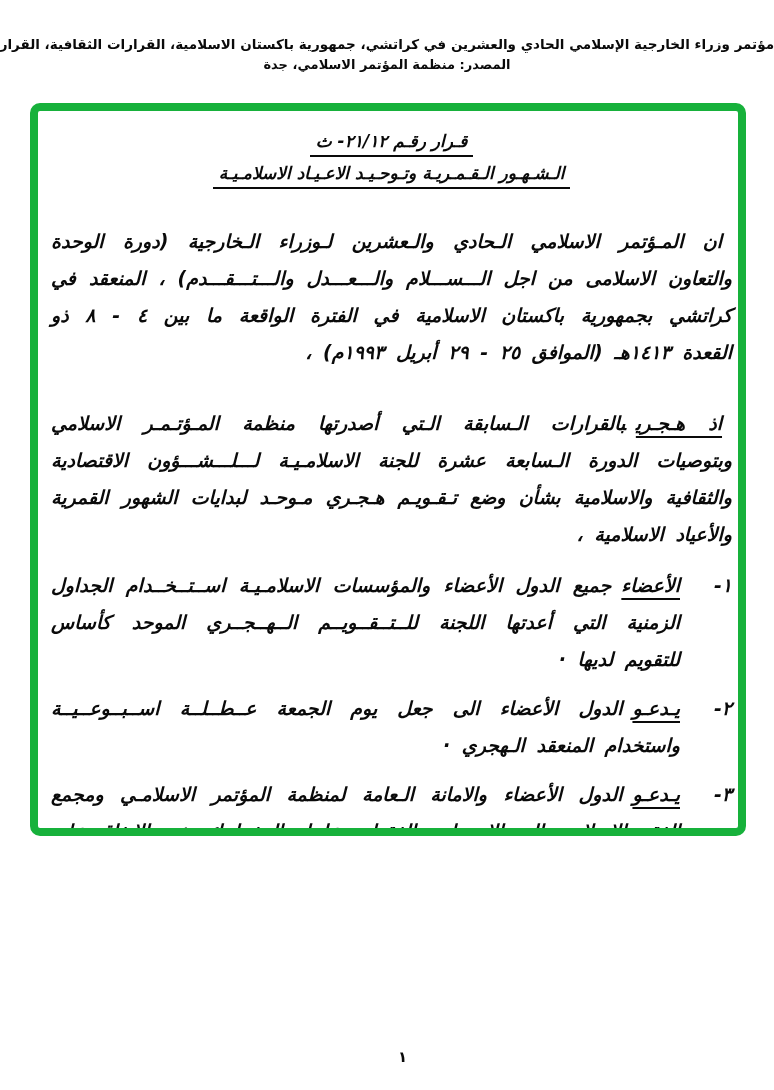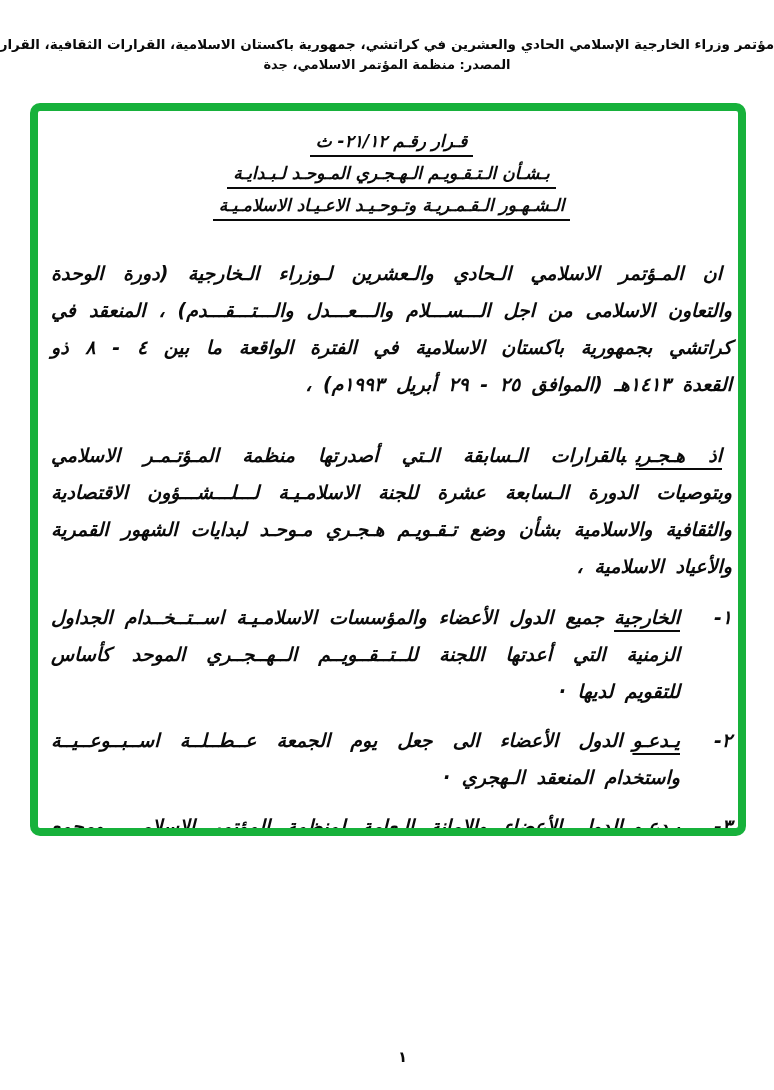--- a/index.html
+++ b/index.html
@@ -91,41 +91,38 @@
     <div class="header-line2">المصدر: منظمة المؤتمر الاسلامي، جدة</div>
   </div>
 
   <div class="doc-frame">
 
     <div class="title-block">
       <div class="title-line">
         <span class="t-underline">قـرار رقـم ٢١/١٢- ث</span>
       </div>
       <div class="title-line">
-        <span class="t-underline">بـشـأن الـتـقـويـم الـهـجـري المـوحـد لـبـدايـة</span>
-      </div>
-      <div class="title-line">
         <span class="t-underline">الـشـهـور الـقـمـريـة وتـوحـيـد الاعـيـاد الاسلامـيـة</span>
       </div>
     </div>
 
     <p class="para indent">
       <span>ان المـؤتمر الاسلامي الـحادي والـعشرين لـوزراء الـخارجية (دورة الوحدة والتعاون الاسلامى من اجل الـــســـلام والـــعـــدل والـــتـــقـــدم) ، المنعقد في كراتشي بجمهورية باكستان الاسلامية في الفترة الواقعة ما بين ٤ - ٨ ذو القعدة ١٤١٣هـ (الموافق ٢٥ - ٢٩ أبريل ١٩٩٣م) ،</span>
     </p>
 
     <p class="para indent">
       <span class="lead underlined">اذ هـجـري</span><span>بالقرارات الـسابقة الـتي أصدرتها منظمة المـؤتـمـر الاسلامي وبتوصيات الدورة الـسابعة عشرة للجنة الاسلامـيـة لـــلـــشـــؤون الاقتصادية والثقافية والاسلامية بشأن وضع تـقـويـم هـجـري مـوحـد لبدايات الشهور القمرية والأعياد الاسلامية ،</span>
     </p>
 
 
 
     <div class="list-item first">
       <span class="marker">١-</span>
       <p class="item-text">
-        <span class="lead underlined">الخارجية</span><span>جميع الدول الأعضاء والمؤسسات الاسلامـيـة اســتــخــدام الجداول الزمنية التي أعدتها اللجنة للــتــقــويــم الــهــجــري الموحد كأساس للتقويم لديها ·</span>
+        <span class="lead underlined">الأعضاء</span><span>جميع الدول الأعضاء والمؤسسات الاسلامـيـة اســتــخــدام الجداول الزمنية التي أعدتها اللجنة للــتــقــويــم الــهــجــري الموحد كأساس للتقويم لديها ·</span>
       </p>
     </div>
 
     <div class="list-item">
       <span class="marker">٢-</span>
       <p class="item-text">
         <span class="lead underlined">يـدعـو</span><span>الدول الأعضاء الى جعل يوم الجمعة عــطــلــة اســبــوعــيــة واستخدام المنعقد الـهجري ·</span>
       </p>
     </div>
 

